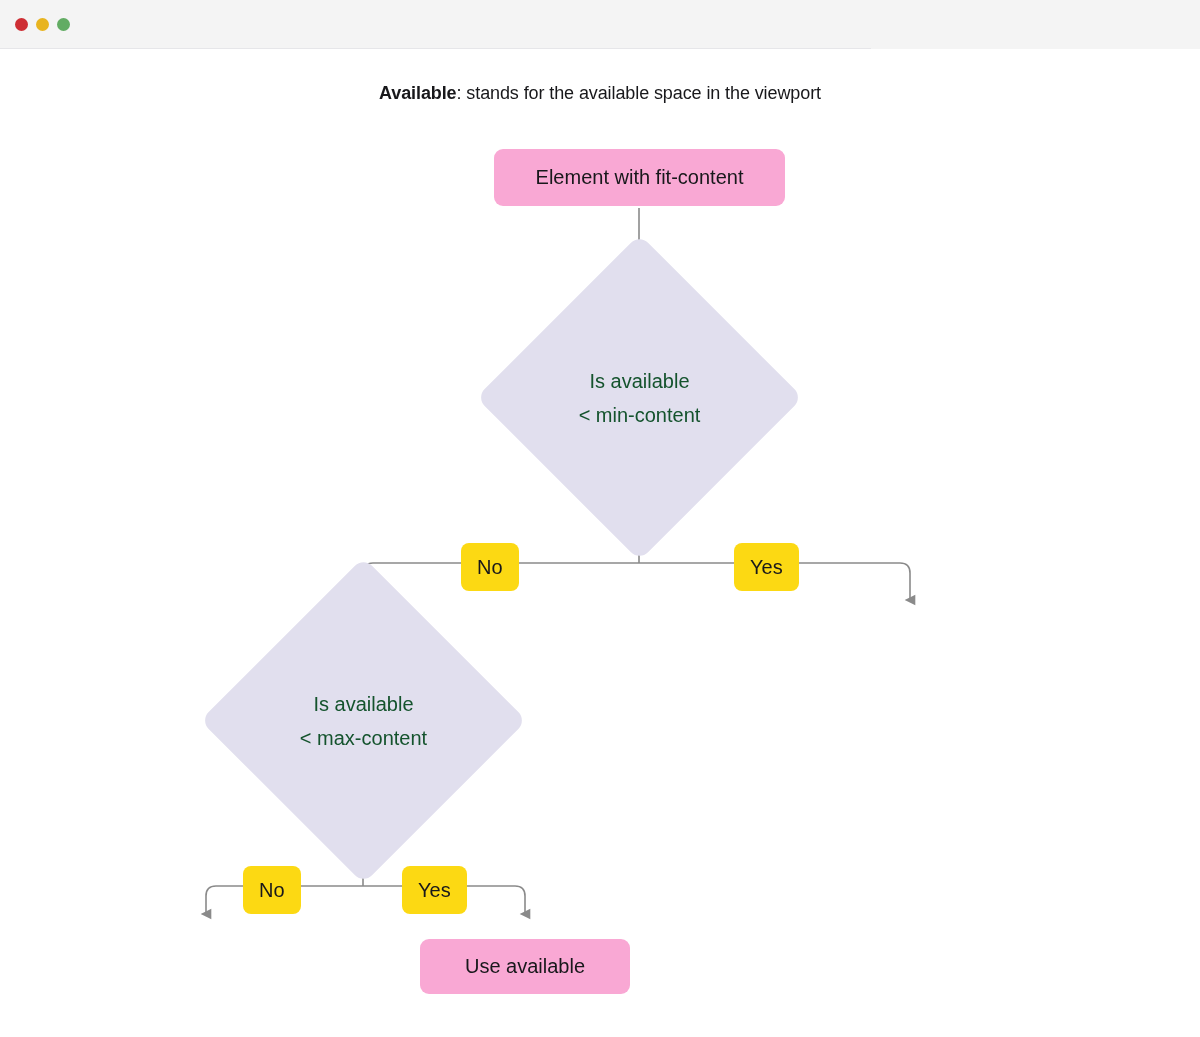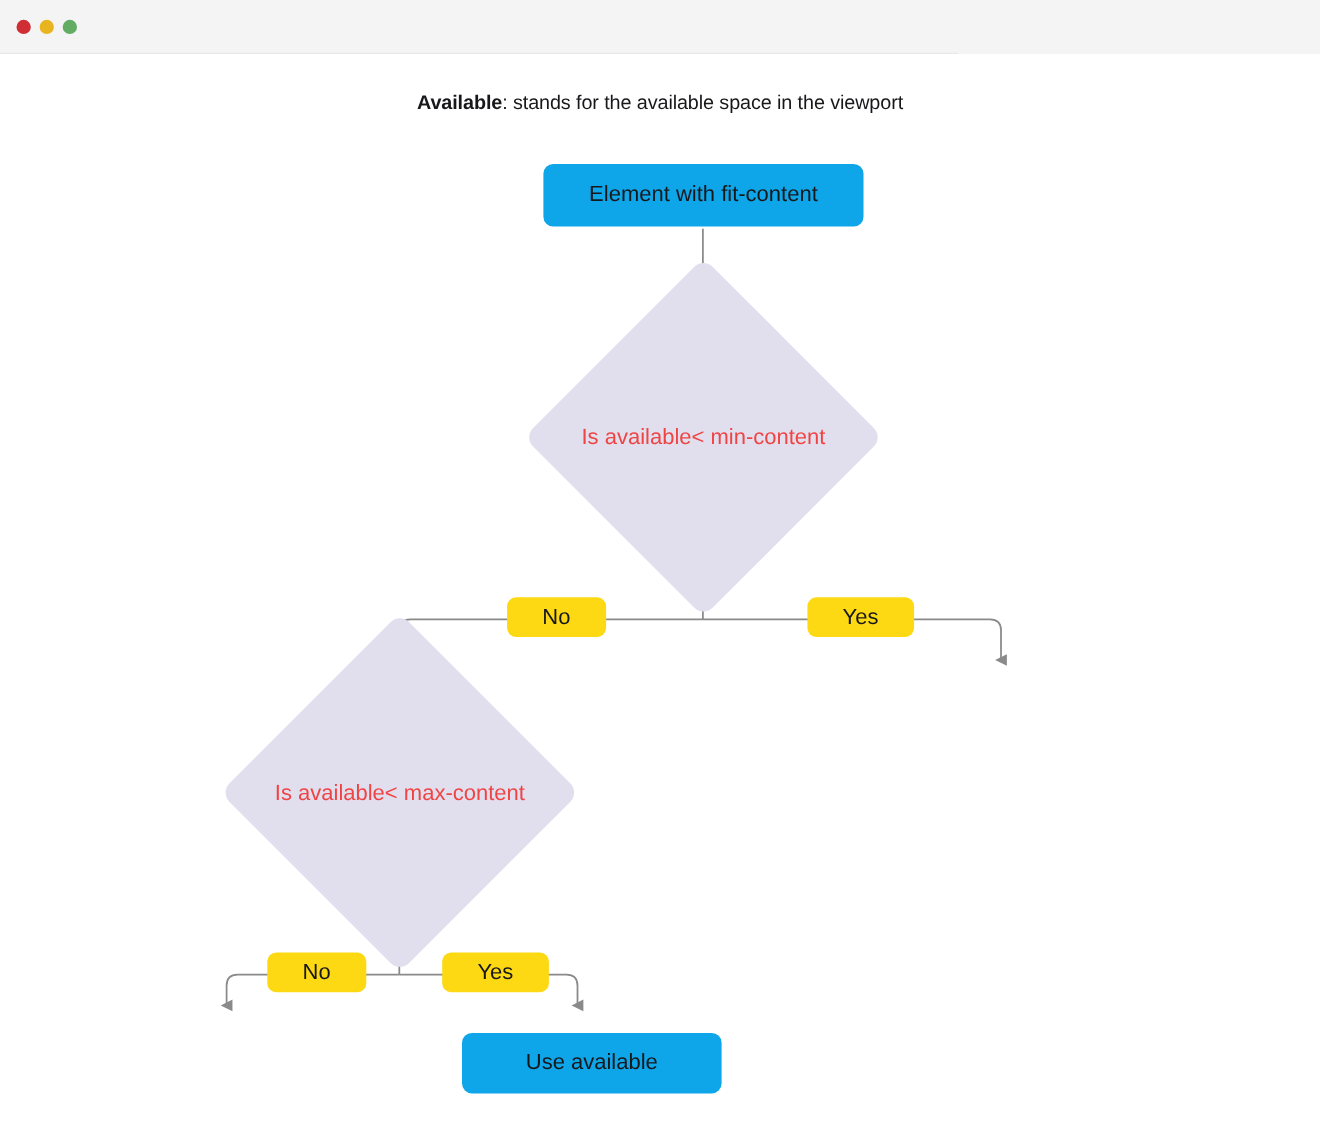--- a/index.html
+++ b/index.html
@@ -80,21 +80,21 @@
   .node {
     position: absolute;
     box-sizing: border-box;
     display: flex;
     align-items: center;
     justify-content: center;
     color: #18181b;
   }
 
   .node-box {
-    background: #0ea5e9;
+    background: #f9a8d4;
     border-radius: 9px;
     font-size: 20px;
     line-height: 1.25;
     padding: 0 22px;
     white-space: nowrap;
   }
 
   .node-diamond-wrap {
     position: absolute;
   }
@@ -106,36 +106,36 @@
     background: #e1dfee;
     transform: rotate(45deg);
     border-radius: 12px;
   }
   .node-diamond-label {
     position: absolute;
     left: 0; top: 0;
     width: 100%;
     height: 100%;
     display: flex;
-    flex-direction: row;
+    flex-direction: column;
     align-items: center;
     justify-content: center;
     font-size: 20px;
     line-height: 1.7;
-    color: #ef4444;
+    color: #14532d;
     white-space: nowrap;
   }
 
   .node-pill {
     background: #fcd913;
     border-radius: 8px;
     font-size: 20px;
-    padding: 0 32px;
-    white-space: nowrap;
-    height: 36px;
+    padding: 0 16px;
+    white-space: nowrap;
+    height: 48px;
   }
 </style>
 </head>
 <body>
 
 <div class="titlebar">
   <div class="traffic-lights">
     <span class="dot" style="background:#ce2e34"></span>
     <span class="dot" style="background:#e8b41f"></span>
     <span class="dot" style="background:#62ac63"></span>
@@ -194,15 +194,15 @@
       <span>Is available</span>
       <span>&lt; max-content</span>
     </div>
   </div>
 
   <div class="node node-pill" style="left:243px; top:817px;">No</div>
 
   <div class="node node-pill" style="left:402px; top:817px;">Yes</div>
 
 
-  <div class="node node-box" style="left:420px; top:890px; width:236px; height:55px;">Use available</div>
+  <div class="node node-box" style="left:420px; top:890px; width:210px; height:55px;">Use available</div>
 
 </div>
 
 </body></html>

